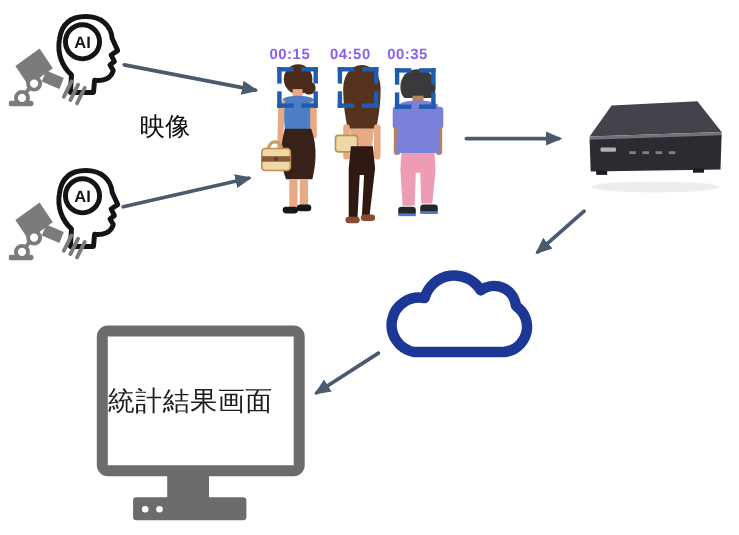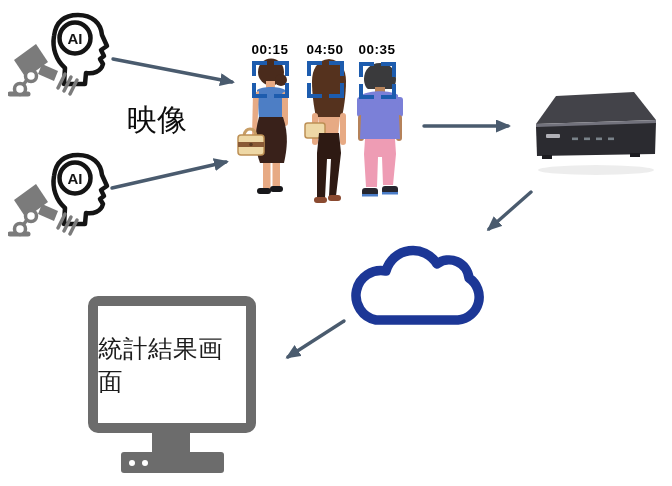--- a/index.html
+++ b/index.html
@@ -5,48 +5,48 @@
   html,body { margin:0; padding:0; background:#fff; }
   .canvas {
     position:relative; width:672px; height:486px; background:#ffffff;
     font-family:Liberation Sans, sans-serif; overflow:hidden;
   }
   .abs { position:absolute; }
   svg { display:block; }
 
   
   .jp-label { position:absolute; color:#0c0c0c; white-space:nowrap; }
-  .video-label    { left:127px; top:100px; font-size:30px; }
+  .video-label    { left:127px; top:100px; font-size:23px; }
   .analysis-label { left:543px; top:194px; font-size:22.5px; }
 
   
   .ts {
-    position:absolute; width:50px; text-align:center;
-    font-weight:bold; font-size:13.5px; color:#000000; letter-spacing:0.5px;
+    position:absolute; width:50px; 
+    font-weight:bold; font-size:13.5px; color:#8b5cf6; letter-spacing:0.5px;
   }
   .ts1 { left:245px; top:42px; }
   .ts2 { left:300px; top:42px; }
   .ts3 { left:352px; top:42px; }
 
   
   .bracket { position:absolute; width:37px; height:37px; }
   .b1 { left:252px; top:61px; }
   .b2 { left:307px; top:61px; }
   .b3 { left:359px; top:62px; }
   .bracket i { position:absolute; width:11px; height:11px; border:0 solid #1d5cae; }
   .bracket .tl { left:0; top:0; border-left-width:4px; border-top-width:4px; }
   .bracket .tr { right:0; top:0; border-right-width:4px; border-top-width:4px; }
   .bracket .bl { left:0; bottom:0; border-left-width:4px; border-bottom-width:4px; }
   .bracket .br { right:0; bottom:0; border-right-width:4px; border-bottom-width:4px; }
 
   
   .monitor-frame {
-    position:absolute; left:88px; top:296px; width:168px; height:137px;
+    position:absolute; left:88px; top:296px; width:189px; height:137px;
     box-sizing:border-box; border:10px solid #6c6c6c; border-radius:10px;
-    background:#fff; display:flex; align-items:center; justify-content:center;
+    background:#fff; display:flex; align-items:center; 
   }
   .monitor-text { font-size:24.5px; color:#1c1c1c; letter-spacing:0.5px; }
   .monitor-neck { position:absolute; left:152px; top:432px; width:38px; height:22px; background:#6c6c6c; }
   .monitor-base { position:absolute; left:121px; top:452px; width:103px; height:21px; background:#6c6c6c; border-radius:3px; }
   .monitor-base i { position:absolute; width:6px; height:6px; border-radius:50%; background:#fff; top:7.5px; }
   .monitor-base .d1 { left:8px; }
   .monitor-base .d2 { left:21px; }
 </style>
 </head>
 <body>

